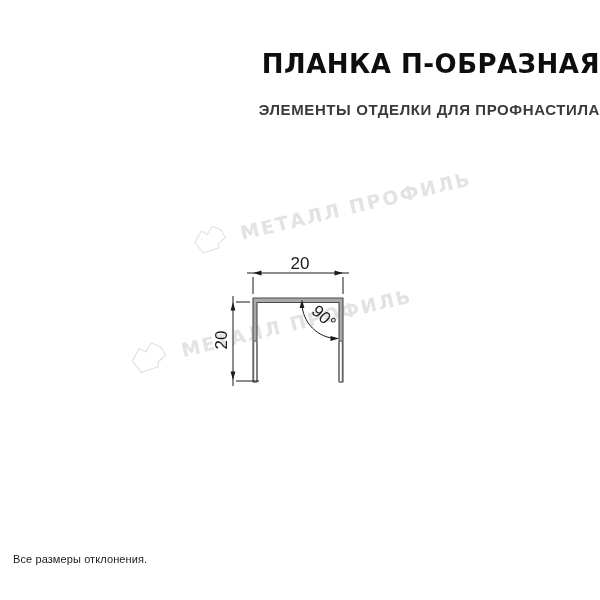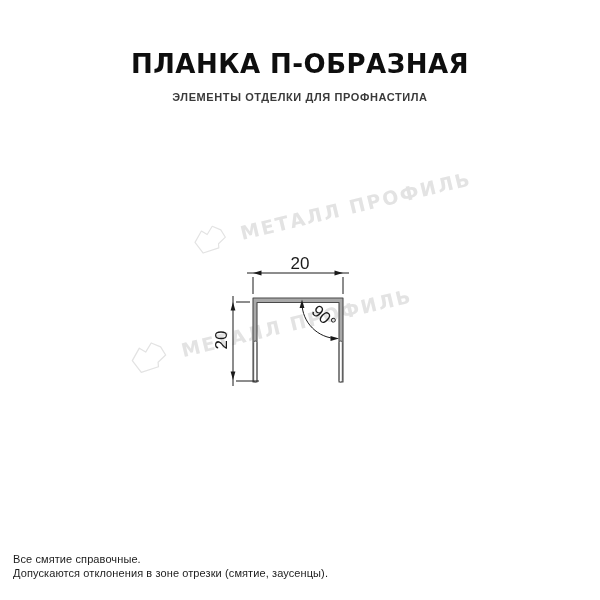--- a/index.html
+++ b/index.html
@@ -6,28 +6,28 @@
     --wm:#e3e3e3; --profile-fill:#a9a9a9; --profile-stroke:#4a4a4a;
     --dim:#1a1a1a; --ink:#0e0e0e;
   }
   *{margin:0;padding:0;box-sizing:border-box;}
   html,body{background:#ffffff;}
   .page{
     position:relative;width:600px;height:600px;background:#ffffff;
     overflow:hidden;font-family:"Liberation Sans",sans-serif;
   }
   
-  .header{position:absolute;top:51px;left:0;width:600px;text-align:center;color:var(--ink);}
+  .header{position:absolute;top:51px;left:0;width:600px;text-align:right;color:var(--ink);}
   .title{
     font-family:"DejaVu Sans",sans-serif;font-weight:bold;
     font-size:26px;line-height:26px;letter-spacing:0.5px;
   }
   .subtitle{
-    margin-top:14px;font-family:"Liberation Sans",sans-serif;font-weight:bold;
-    font-size:11px;letter-spacing:0.6px;color:#3a3a3a;
+    margin-top:24px;font-family:"Liberation Sans",sans-serif;font-weight:bold;
+    font-size:15px;letter-spacing:0.6px;color:#3a3a3a;
   }
   
   .watermark{
     position:absolute;display:flex;align-items:center;gap:9px;
     transform:rotate(-13.5deg);transform-origin:0 50%;
     color:var(--wm);white-space:nowrap;pointer-events:none;
   }
   .watermark .wm-text{
     font-family:"DejaVu Sans",sans-serif;font-weight:bold;
     font-size:19px;letter-spacing:2px;
@@ -102,17 +102,16 @@
 
     <g>
       <path class="dim" d="M302,303 C302,322.5 318,338.5 337.5,338.5"></path>
       <path class="arrow" d="M302,299.5 L299.6,308 L304.4,308 Z"></path>
       <path class="arrow" d="M339,338.5 L330.5,336.1 L330.5,340.9 Z"></path>
       <text class="dim-label" transform="translate(320,321) rotate(42)" text-anchor="middle">90°</text>
     </g>
   </svg>
 
   <div class="footer">
-    <div>Все смятие справочные.</div>
-    <div>Допускаются отклонения в зоне отрезки (смятие, заусенцы).</div>
+    <div>Все размеры отклонения.</div>
   </div>
 
 </div>
 
 </body></html>

